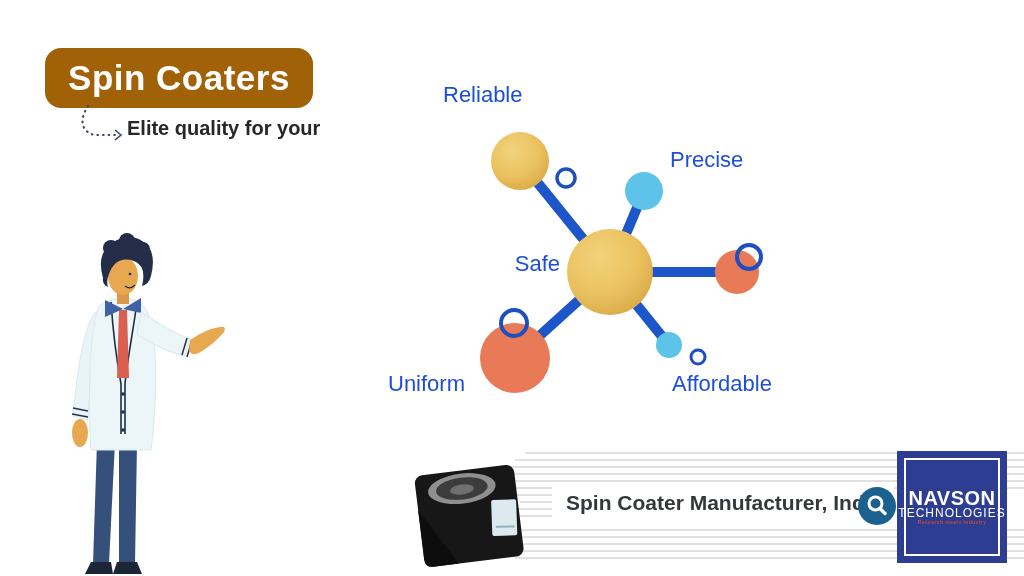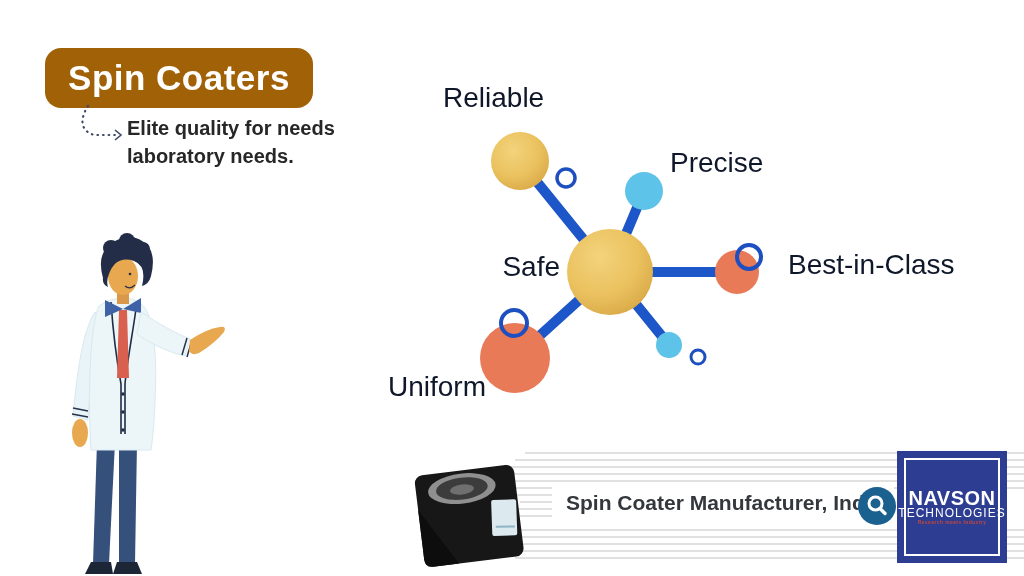--- a/index.html
+++ b/index.html
@@ -15,21 +15,21 @@
     background:#a16207; border-radius:16px;
     display:flex; align-items:center; justify-content:center;
     color:#ffffff; font-size:35px; font-weight:bold; letter-spacing:.5px;
   }
   .tagline {
     position:absolute; left:127px; top:114px;
     font-size:20px; font-weight:bold; color:#272727; line-height:28px;
   }
 
   
-  .dlabel { position:absolute; font-size:28px; color:#0f172a; white-space:nowrap; }
+  .dlabel { position:absolute; font-size:22px; color:#1d4ed8; white-space:nowrap; }
 
   
   .banner-text {
     position:absolute; left:552px; top:484px;
     background:#ffffff; padding:7px 12px 9px 14px;
     font-size:21px; font-weight:bold; color:#34383c; white-space:nowrap;
   }
   .search-bubble {
     position:absolute; left:858px; top:487px; width:38px; height:38px;
     border-radius:50%; background:#1a6190;
@@ -56,22 +56,21 @@
   <div class="badge">
     <span>Spin Coaters</span>
   </div>
 
   <svg class="abs" style="left:60px; top:100px;" width="120" height="50" viewBox="0 0 120 50">
     <path d="M28 6 C 19 20 21 31 34 35 L56 35" fill="none" stroke="#3e4a66" stroke-width="2.2" stroke-linecap="round" stroke-dasharray="0.6 5"></path>
     <path d="M55 30 L61 35 L55 40" fill="none" stroke="#3e4a66" stroke-width="1.6"></path>
   </svg>
 
   <div class="tagline">
-    <div>Elite quality for needs</div>
-    <div>laboratory needs.</div>
+    <div>Elite quality for your</div>
   </div>
 
   <svg class="abs" style="left:55px; top:232px;" width="180" height="345" viewBox="0 0 180 345">
 
     <path d="M42 210 L60 210 L54 332 L38 332 Z" fill="#35507a"></path>
     <path d="M64 210 L82 210 L80 332 L64 332 Z" fill="#35507a"></path>
 
     <path d="M36 330 L56 330 L58 342 L30 342 Z" fill="#1c2636"></path>
     <path d="M62 330 L82 330 L87 342 L58 342 Z" fill="#1c2636"></path>
 
@@ -134,22 +133,22 @@
       <circle cx="96" cy="58" r="9" stroke-width="3.5"></circle>
       <circle cx="279" cy="137" r="12" stroke-width="4"></circle>
       <circle cx="44" cy="203" r="13" stroke-width="4"></circle>
       <circle cx="228" cy="237" r="7" stroke-width="3"></circle>
     </g>
   </svg>
 
   <div class="dlabel" style="left:443px; top:82px;">Reliable</div>
   <div class="dlabel" style="left:670px; top:147px;">Precise</div>
   <div class="dlabel" style="left:460px; top:251px; width:100px; text-align:right;">Safe</div>
-  <div class="dlabel" style="left:788px; top:249px;">Best-in-Class</div>
   <div class="dlabel" style="left:388px; top:371px;">Uniform</div>
+  <div class="dlabel" style="left:672px; top:371px;">Affordable</div>
 
   <svg class="abs" style="left:430px; top:448px;" width="594" height="118" viewBox="0 0 594 118">
     <g stroke="#c2c2c2" stroke-width="1">
       <line x1="95" y1="5" x2="594" y2="5"></line>
       <line x1="85" y1="12" x2="594" y2="12"></line>
       <line x1="75" y1="19" x2="594" y2="19"></line>
       <line x1="65" y1="26" x2="594" y2="26"></line>
       <line x1="55" y1="33" x2="594" y2="33"></line>
       <line x1="45" y1="40" x2="594" y2="40"></line>
       <line x1="85" y1="47" x2="130" y2="47"></line>

